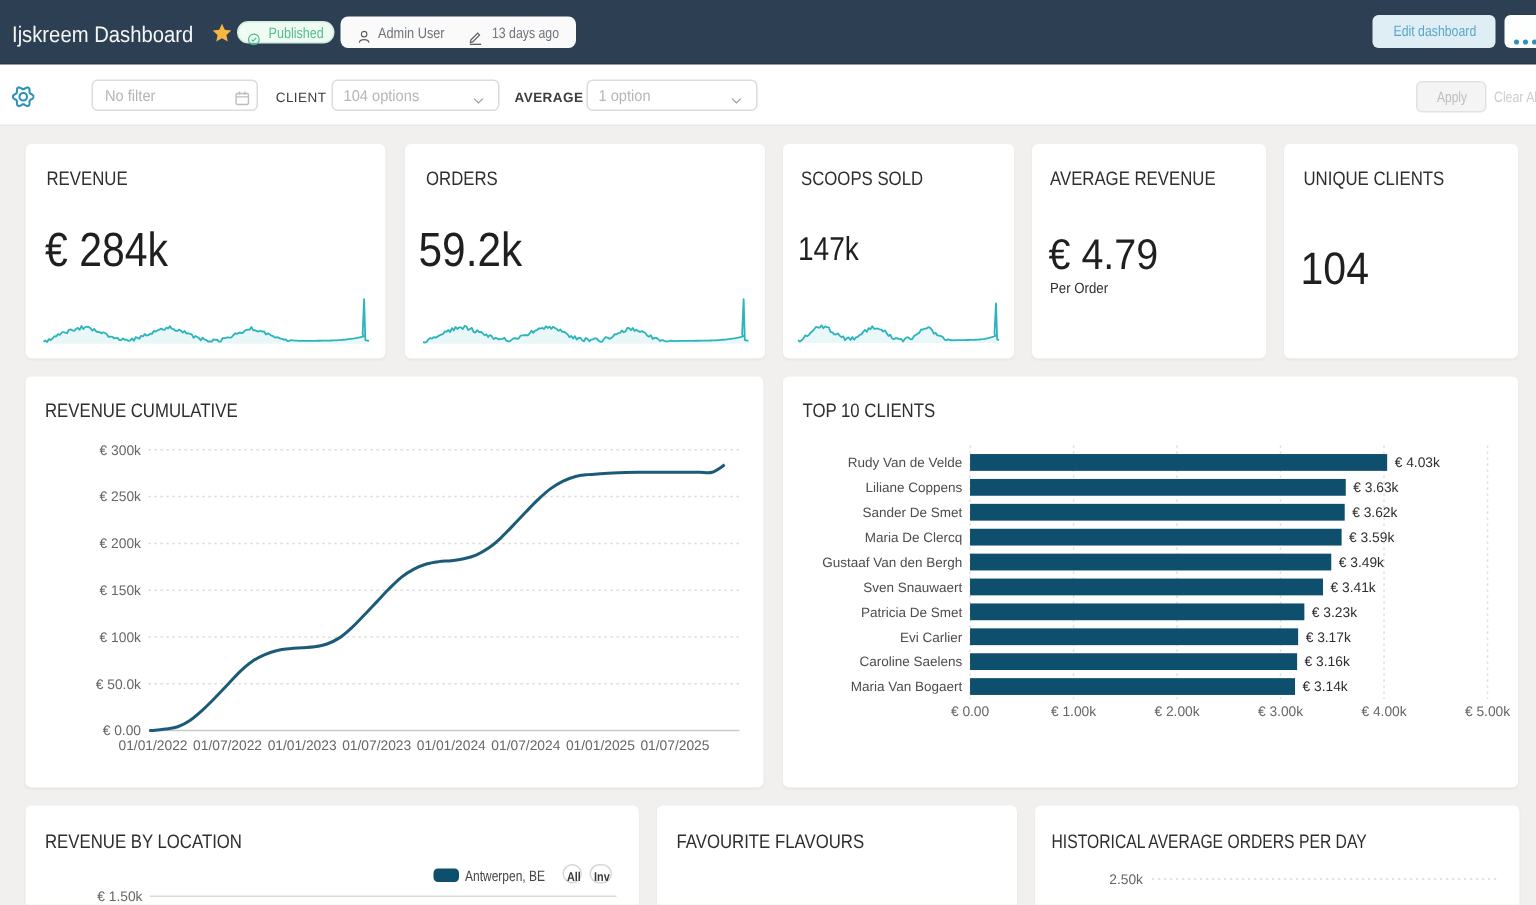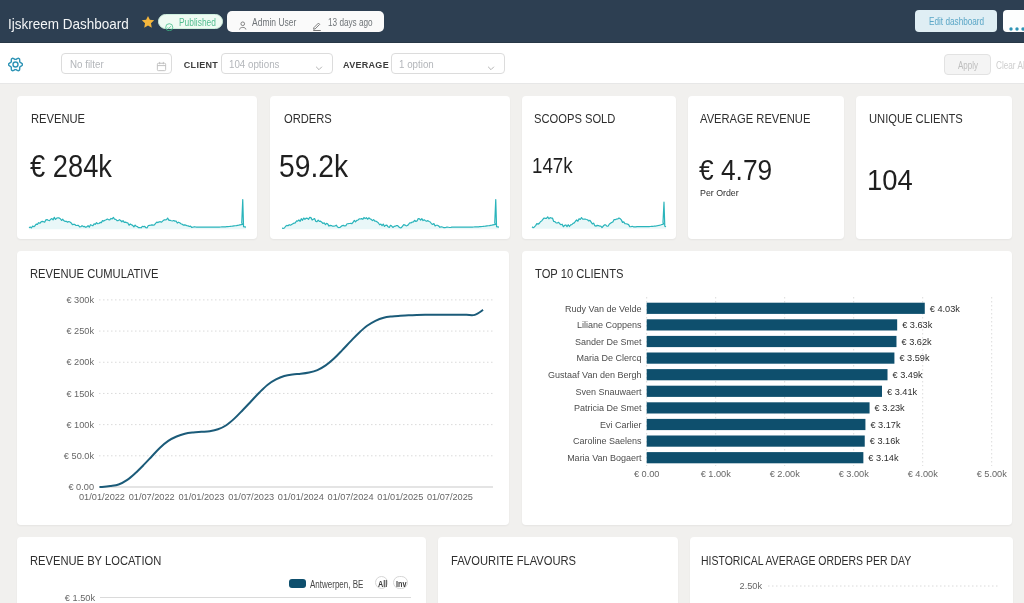--- a/index.html
+++ b/index.html
@@ -51,21 +51,21 @@
   </svg>
 <div style="position:absolute;left:32.8px;top:60px;font-size:9px;font-weight:bold;color:#3c3c3c;line-height:1.2;white-space:nowrap;transform:scaleX(1);transform-origin:left top;letter-spacing:0.3px;padding-left:44px;">DATE</div>
 <div class="abs" style="left:61px;top:53px;width:111px;height:21px;border:1px solid #dcdcdc;border-radius:4px;background:#fff;"></div>
 <div style="position:absolute;left:70px;top:58.2px;font-size:10.5px;font-weight:normal;color:#b3b6ba;line-height:1.2;white-space:nowrap;transform:scaleX(0.93);transform-origin:left top;">No filter</div>
 <div class="abs" style="left:156px;top:58px;"><svg width="11" height="11" viewBox="0 0 24 24" fill="none" stroke="#bdbdbd" stroke-width="2">
       <rect x="3" y="5" width="18" height="16" rx="2"></rect>
       <line x1="3" y1="10" x2="21" y2="10"></line>
       <line x1="8" y1="2" x2="8" y2="7"></line>
       <line x1="16" y1="2" x2="16" y2="7"></line>
     </svg></div>
-<div style="position:absolute;left:183.8px;top:60px;font-size:9px;font-weight:bold;color:#3c3c3c;line-height:1.2;white-space:nowrap;transform:scaleX(1);transform-origin:left top;letter-spacing:0.3px;">CLIENT</div>
+<div style="position:absolute;left:183.8px;top:60px;font-size:9px;font-weight:normal;color:#3c3c3c;line-height:1.2;white-space:nowrap;transform:scaleX(1);transform-origin:left top;letter-spacing:0.3px;">CLIENT</div>
 <div class="abs" style="left:221px;top:53px;width:112px;height:21px;border:1px solid #dcdcdc;border-radius:4px;background:#fff;"></div>
 <div style="position:absolute;left:229px;top:58.2px;font-size:10.5px;font-weight:normal;color:#b3b6ba;line-height:1.2;white-space:nowrap;transform:scaleX(0.93);transform-origin:left top;">104 options</div>
 <div class="abs" style="left:314px;top:58.5px;"><svg width="10" height="10" viewBox="0 0 24 24" fill="none" stroke="#9a9a9a" stroke-width="1.8">
       <path d="M5 9 L12 16 L19 9"></path>
     </svg></div>
 <div style="position:absolute;left:343px;top:60px;font-size:9px;font-weight:bold;color:#3c3c3c;line-height:1.2;white-space:nowrap;transform:scaleX(1);transform-origin:left top;letter-spacing:0.3px;">AVERAGE</div>
 <div class="abs" style="left:391px;top:53px;width:114px;height:21px;border:1px solid #dcdcdc;border-radius:4px;background:#fff;"></div>
 <div style="position:absolute;left:399px;top:58.2px;font-size:10.5px;font-weight:normal;color:#b3b6ba;line-height:1.2;white-space:nowrap;transform:scaleX(0.93);transform-origin:left top;">1 option</div>
 <div class="abs" style="left:486px;top:58.5px;"><svg width="10" height="10" viewBox="0 0 24 24" fill="none" stroke="#9a9a9a" stroke-width="1.8">
       <path d="M5 9 L12 16 L19 9"></path>

